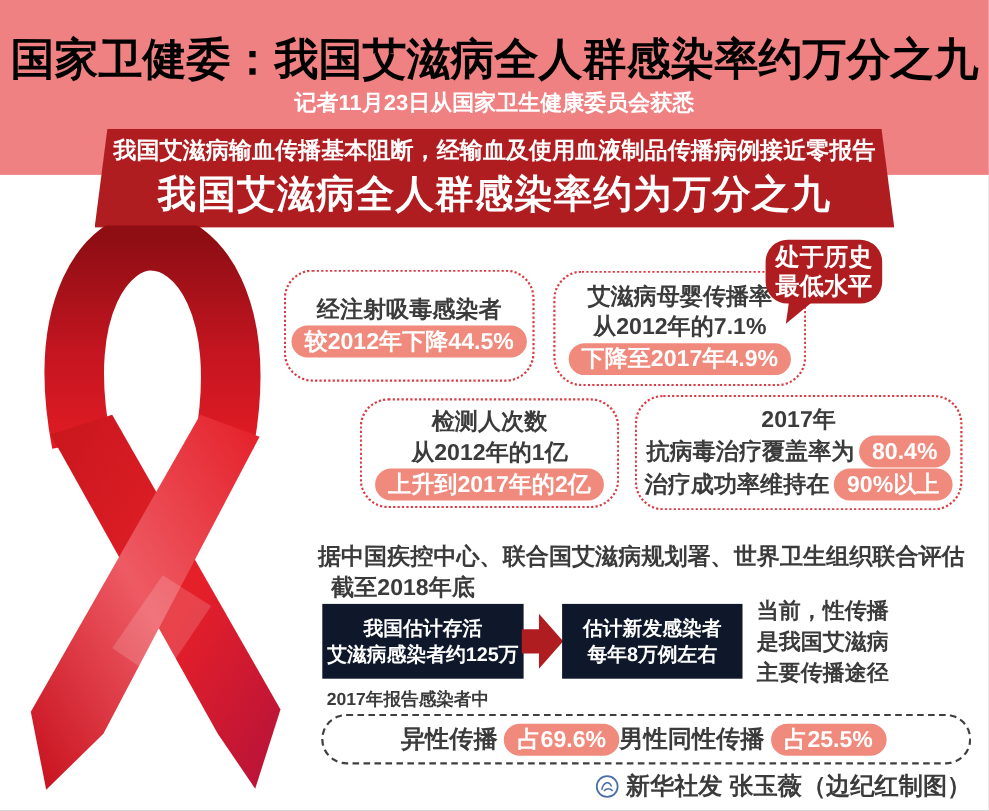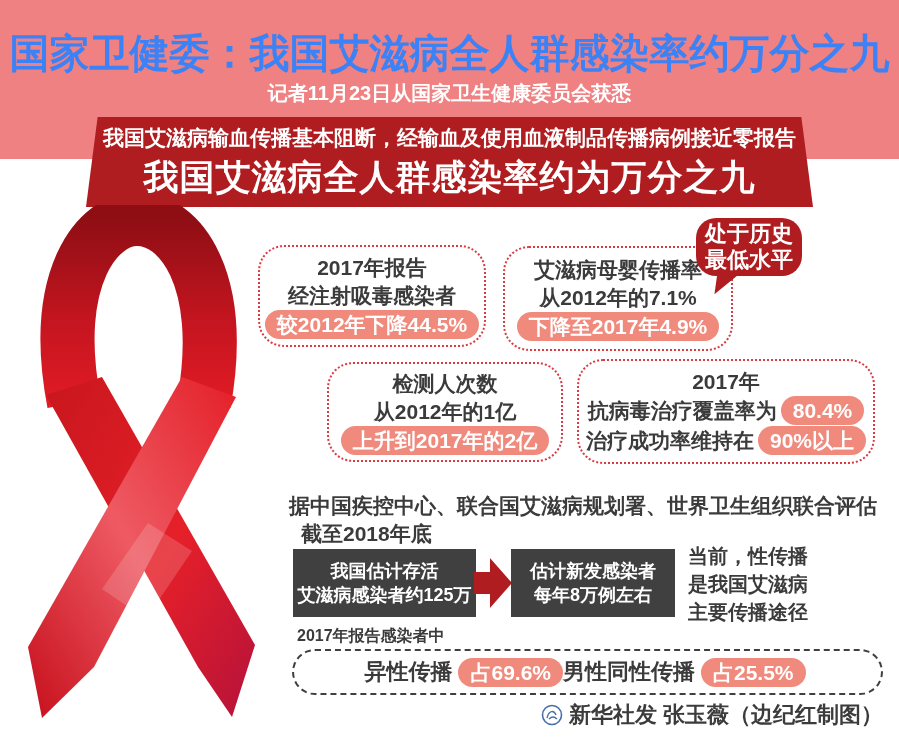--- a/index.html
+++ b/index.html
@@ -5,21 +5,21 @@
   * { margin:0; padding:0; box-sizing:border-box; }
   body { font-family:"Liberation Sans", sans-serif; background:#888; }
   .page {
     position:relative; width:899px; height:737px; background:#ffffff;
     overflow:hidden; font-weight:700; color:#3b3b3b;
   }
   
   .header-band { position:absolute; left:0; top:0; width:899px; height:159px; background:#ef8182; }
   .main-title {
     position:absolute; left:0; top:26px; width:899px; text-align:center;
-    font-size:40px; letter-spacing:0px; color:#3b82f6; white-space:nowrap;
+    font-size:40px; letter-spacing:0px; color:#000000; white-space:nowrap;
   }
   .sub-title {
     position:absolute; left:0; top:80px; width:899px; text-align:center;
     font-size:20px; color:#ffffff;
   }
   
   .banner {
     position:absolute; left:86px; top:117px; width:727px; height:90px;
     background:#b01d20; color:#ffffff; text-align:center;
     clip-path:polygon(1.6% 0%, 98.4% 0%, 100% 100%, 0% 100%);
@@ -55,21 +55,21 @@
   .badge-tail {
     position:absolute; left:716px; top:272px; width:0; height:0; z-index:4;
     border-top:24px solid #b01d20; border-right:22px solid transparent;
     transform:rotate(8deg);
   }
   
   .assess1 { position:absolute; left:289px; top:492px; font-size:21px; }
   .assess2 { position:absolute; left:301px; top:520px; font-size:21px; }
   
   .flow-box {
-    position:absolute; background:#404040; color:#ffffff; text-align:center;
+    position:absolute; background:#0f172a; color:#ffffff; text-align:center;
     display:flex; flex-direction:column; justify-content:center;
     font-size:18px; line-height:24px;
   }
   .flow-a { left:293px; top:549px; width:183px; height:68px; }
   .flow-b { left:511px; top:549px; width:164px; height:68px; }
   .flow-arrow {
     position:absolute; left:474px; top:558px; width:38px; height:50px; background:#b01d20;
     clip-path:polygon(0% 28%, 42% 28%, 42% 0%, 100% 50%, 42% 100%, 42% 72%, 0% 72%);
   }
   .flow-note { position:absolute; left:688px; top:542px; font-size:20px; line-height:28px; }
@@ -119,21 +119,20 @@
         <stop offset="1" stop-color="#c60f1c"></stop>
       </linearGradient>
     </defs>
     <path d="M 74,198 C 50,72 98,14 137,14 C 180,14 226,74 204,198" fill="none" stroke="url(#gLoop)" stroke-width="54"></path>
     <polygon points="46,190 102,172 255,440 232,512 198,462" fill="url(#gLR)"></polygon>
     <polygon points="182,172 236,192 94,462 42,513 28,442" fill="url(#gRL)"></polygon>
     <polygon points="148,318 192,346 146,414 102,384" fill="#ffffff" opacity="0.16"></polygon>
   </svg>
 
   <div class="stat-box box1">
-    <div>2017年报告</div>
     <div>经注射吸毒感染者</div>
     <div class="pill">较2012年下降44.5%</div>
   </div>
 
   <div class="stat-box box2">
     <div>艾滋病母婴传播率</div>
     <div>从2012年的7.1%</div>
     <div class="pill">下降至2017年4.9%</div>
   </div>
 

